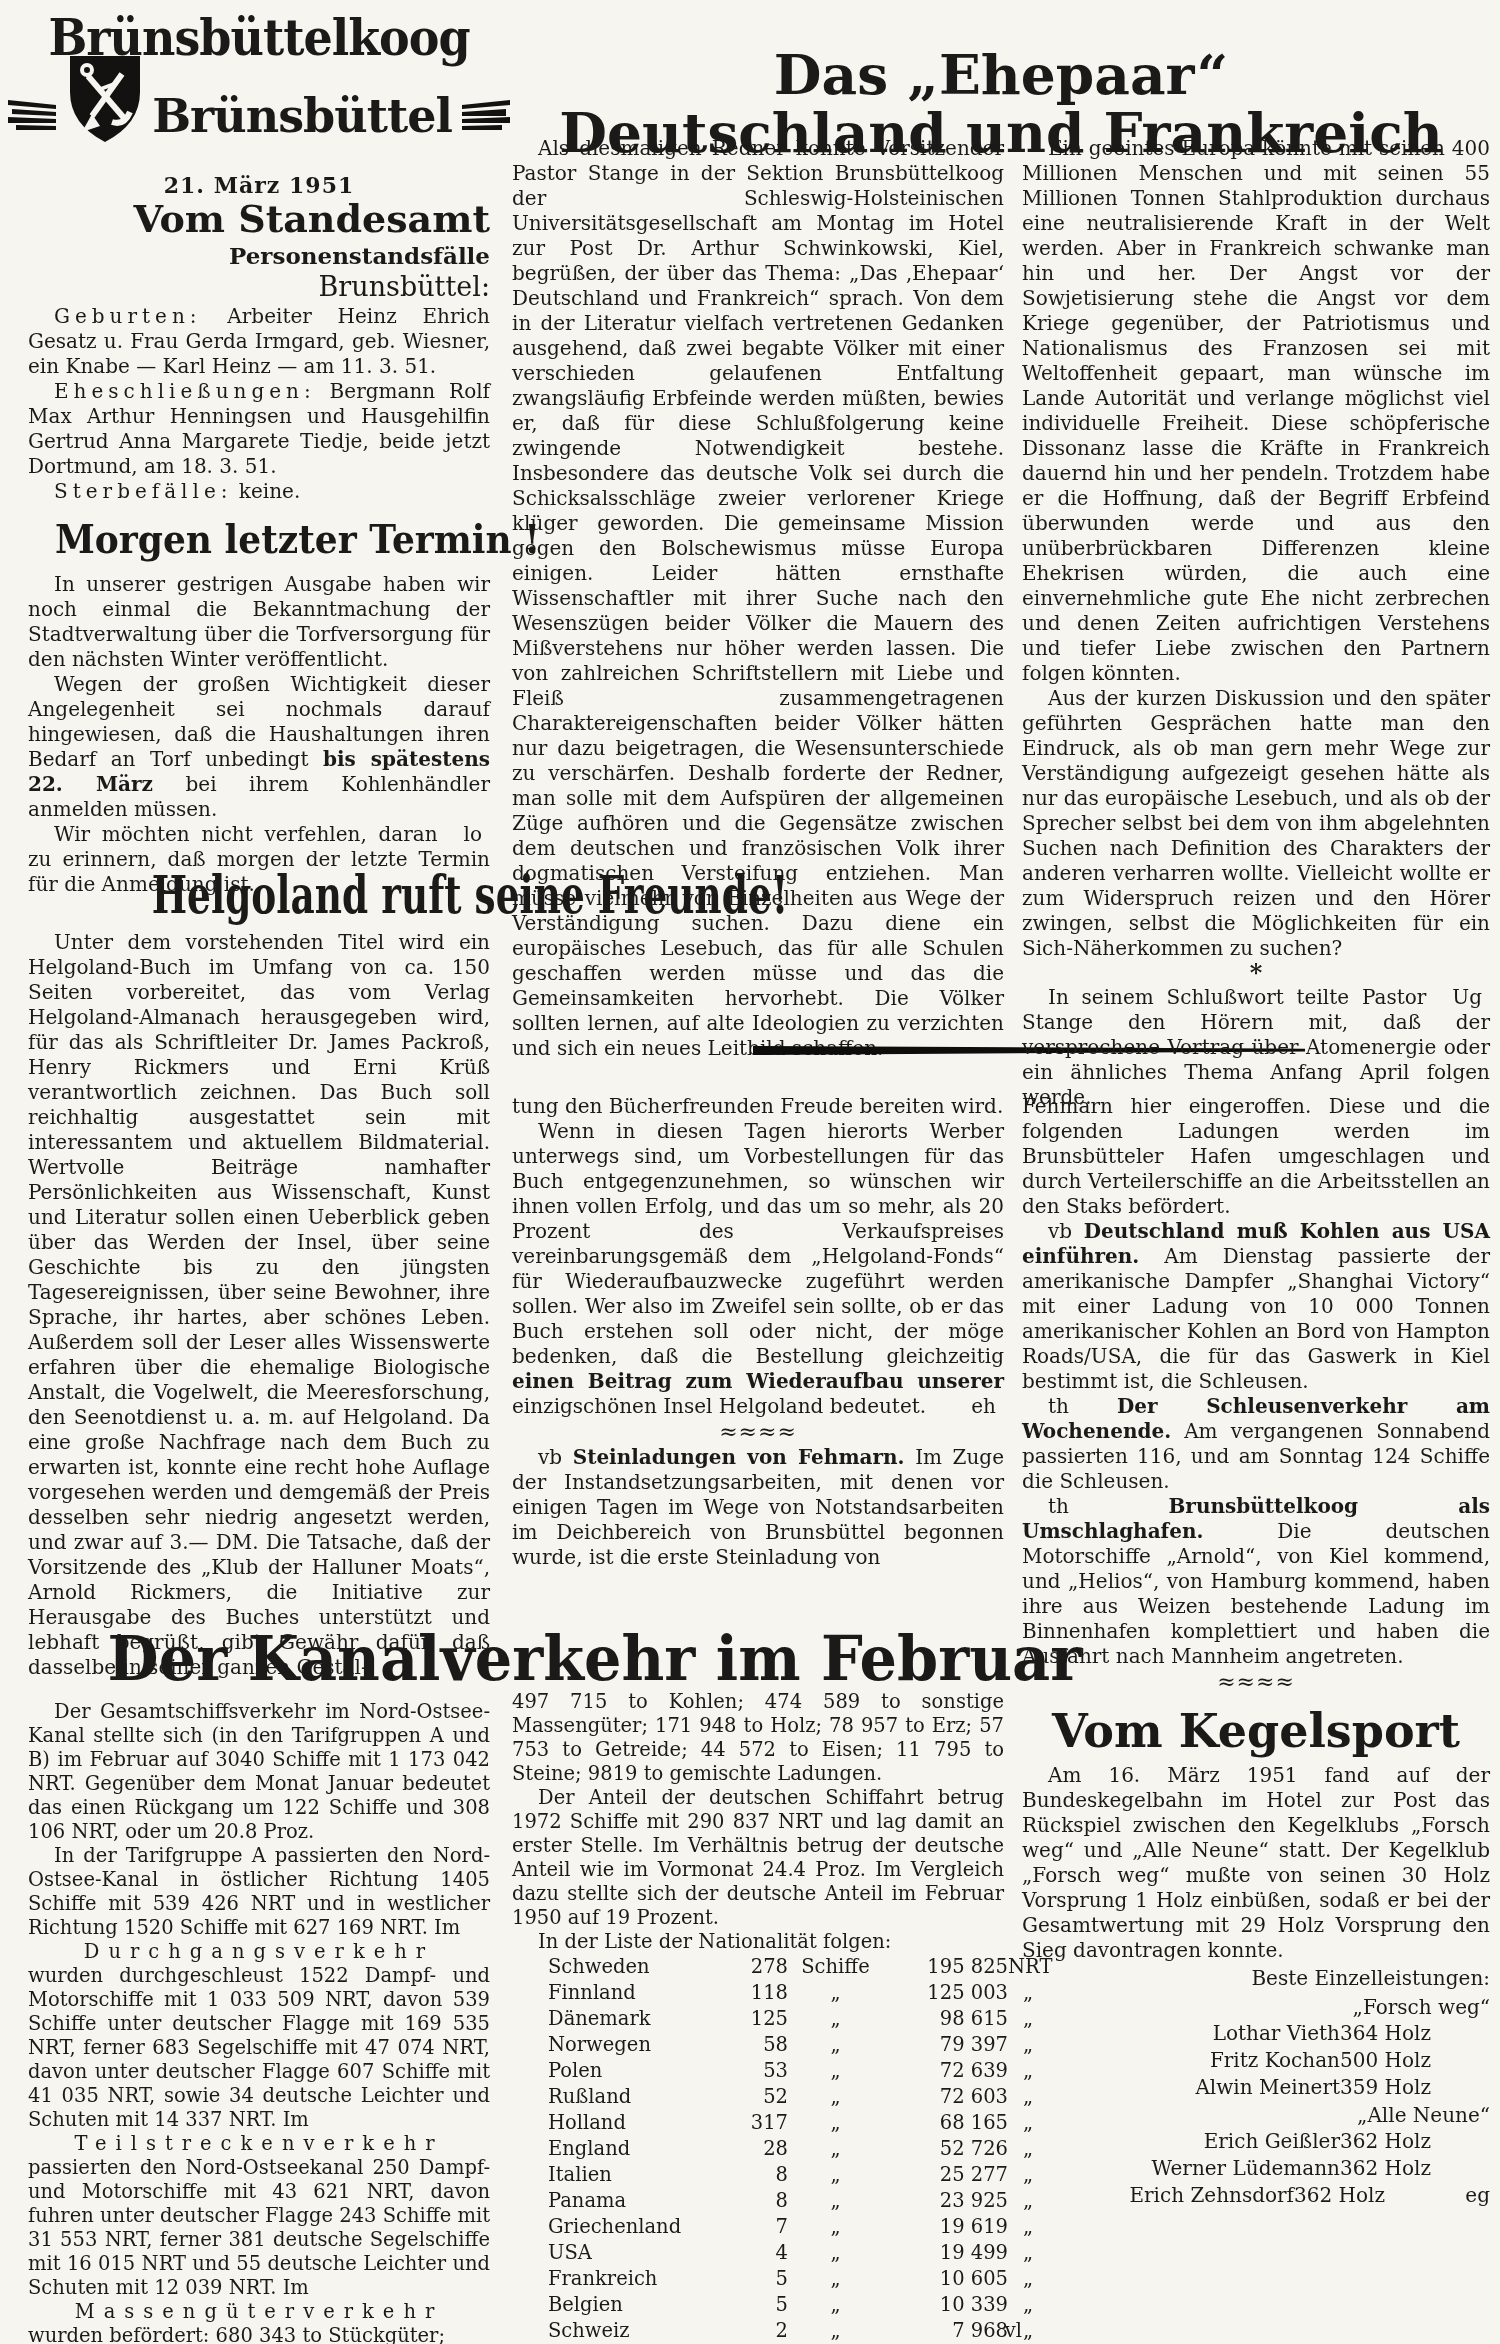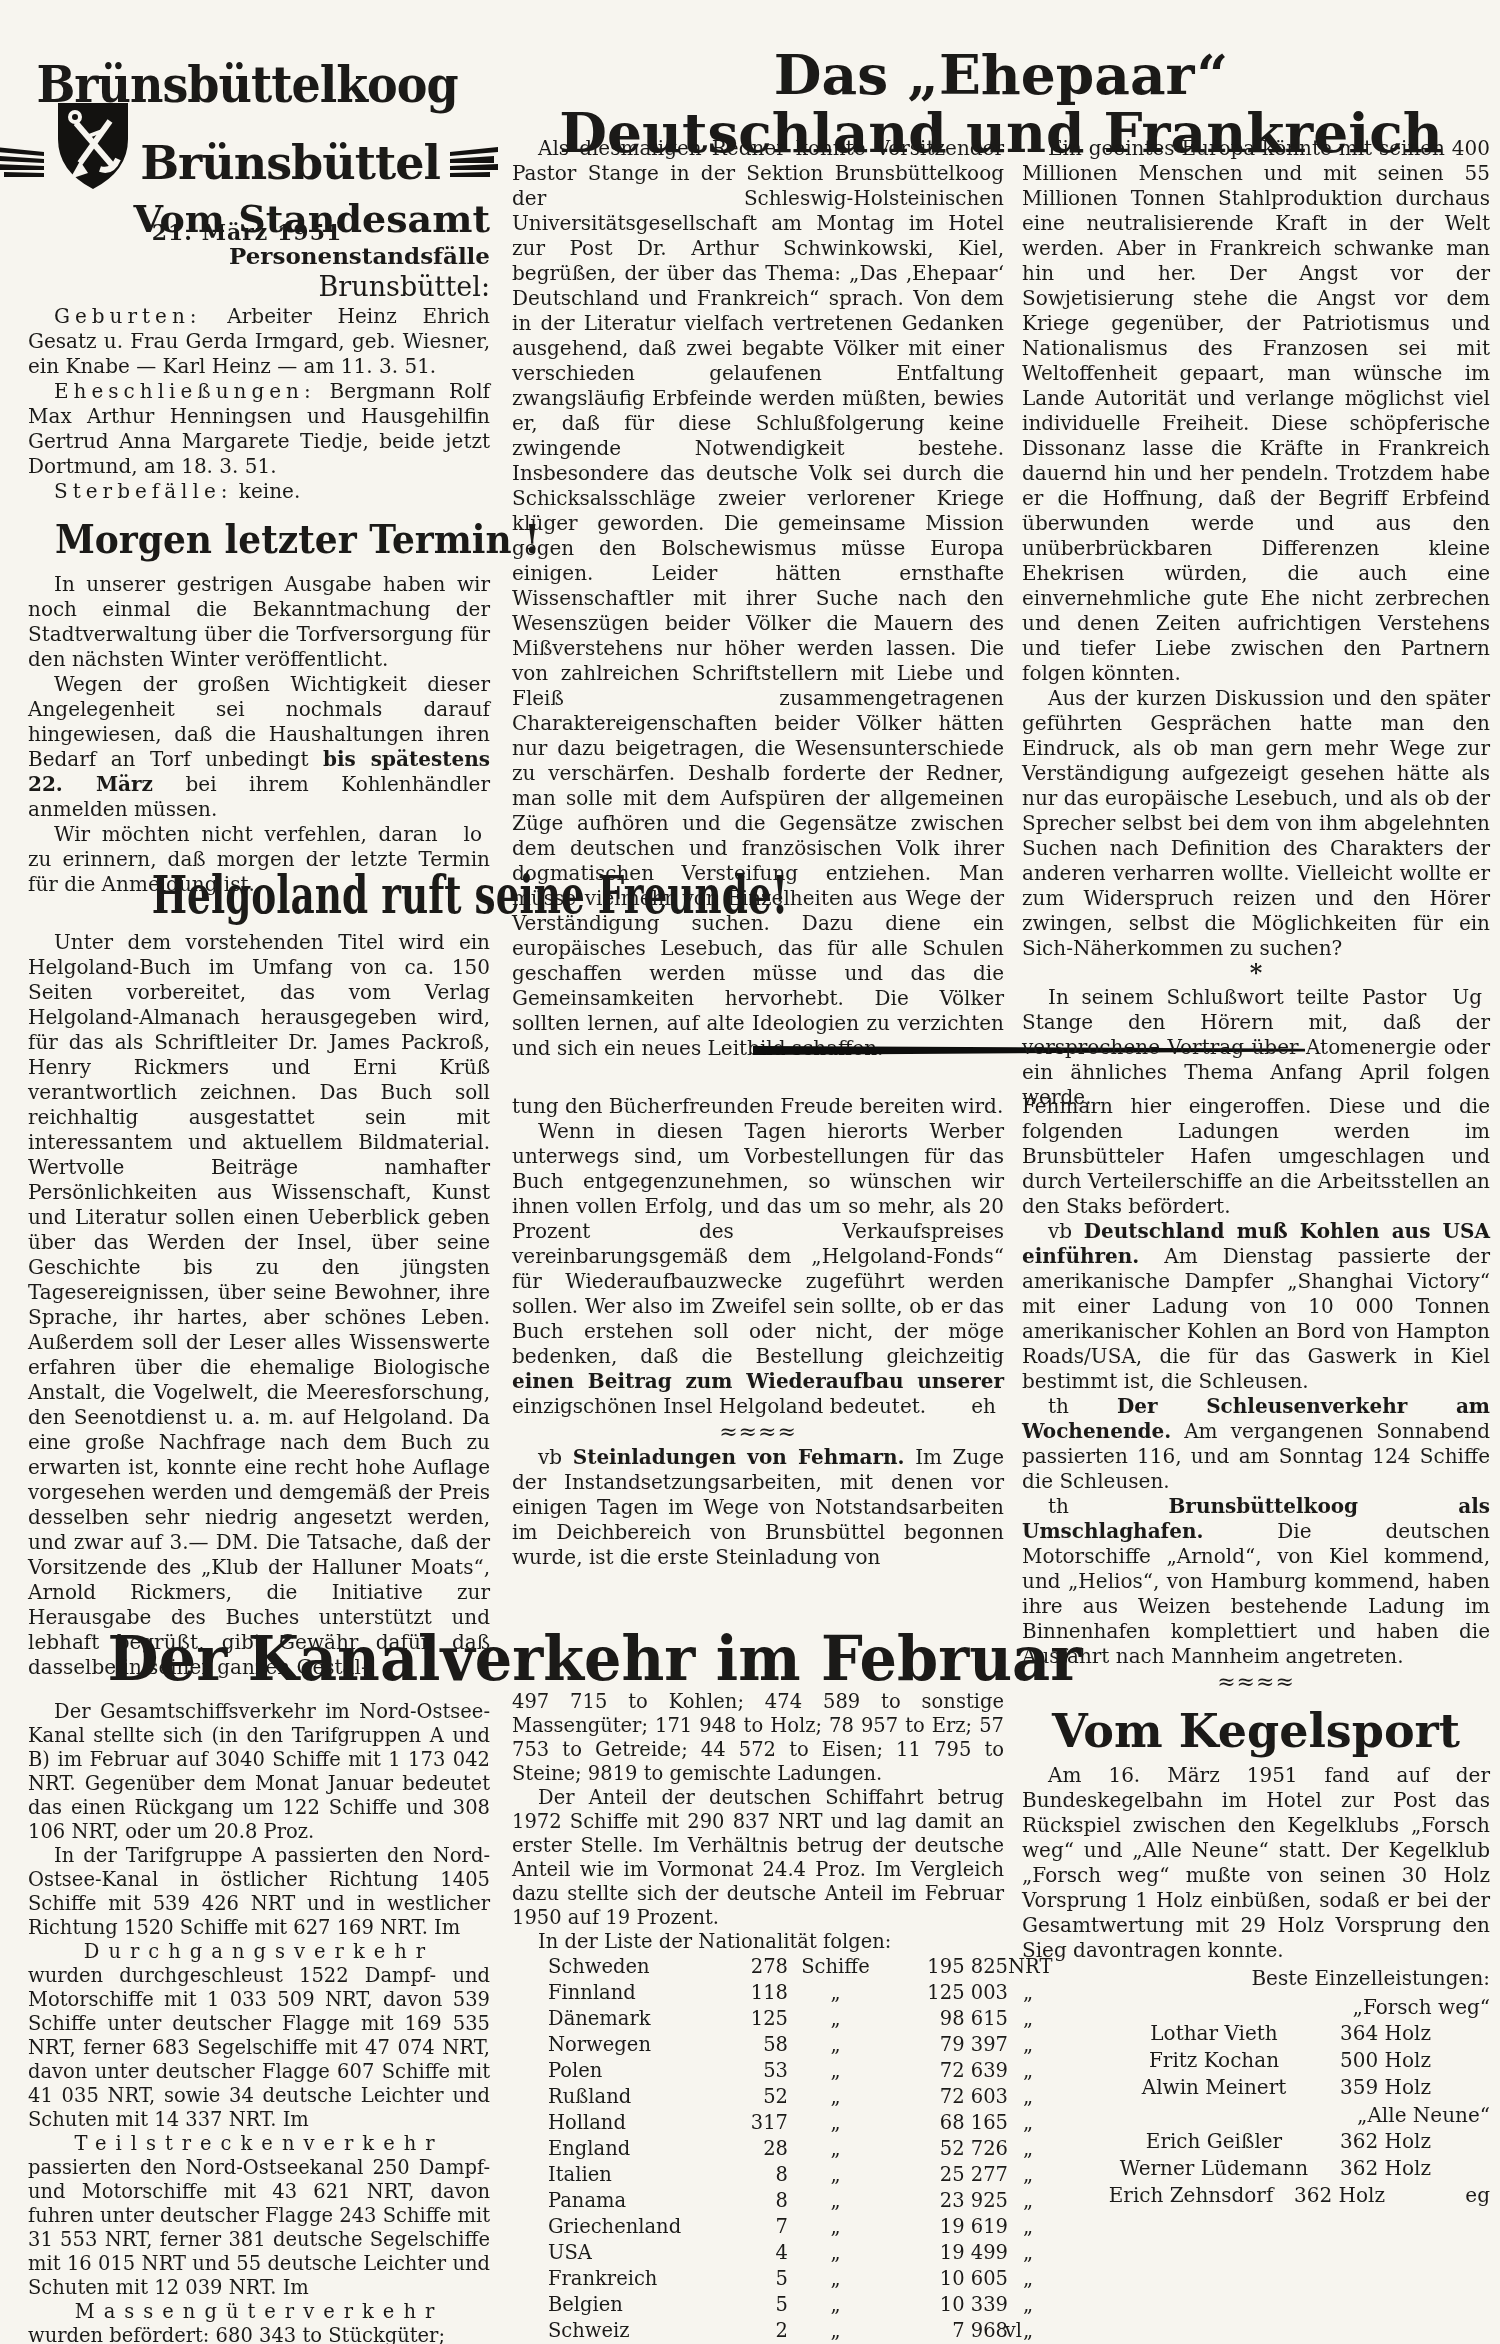--- a/index.html
+++ b/index.html
@@ -42,31 +42,31 @@
   .kanal-col{font-size:19.5px; line-height:24px;}
   .nation-row{display:grid; grid-template-columns:180px 60px 95px 125px 40px; line-height:26px; padding-left:36px; position:relative; text-indent:0;}
   .n-name{text-align:left;}
   .n-ships{text-align:right;}
   .n-unit{text-align:center;}
   .n-nrt{text-align:right;}
   .n-nrtu{text-align:center;}
   .n-sig{position:absolute; right:-18px; top:0;}
   
   .kegel-row{display:flex; line-height:27px; text-indent:0;}
-  .kn{margin-left:66px; flex:1; text-align:center;}
+  .kn{margin-left:66px; flex:1; text-align:right;}
   .ks{width:150px; text-align:left;}
   .kg-sig{width:46px; text-align:right;}
   .team{margin-top:2px;}
 </style>
 </head>
 <body>
 
 <div class="page">
 
-  <header class="abs masthead" style="left:16px; top:12px; width:462px;margin-top:47px;">
+  <header class="abs masthead" style="left:28px; top:12px; width:462px;">
     <div class="mast1">Brünsbüttelkoog</div>
     <div class="mast2row">
       <span>
         <svg width="50" height="34" viewBox="0 0 50 34">
             <g fill="#131210">
           <polygon points="0,3 48,8 48,12 0,8"></polygon>
               <polygon points="4,12 48,15 48,19 4,17"></polygon>
           <polygon points="0,20 48,22 48,26 0,26"></polygon>
               <polygon points="8,28 48,29 48,33 8,33"></polygon>
         </g>

